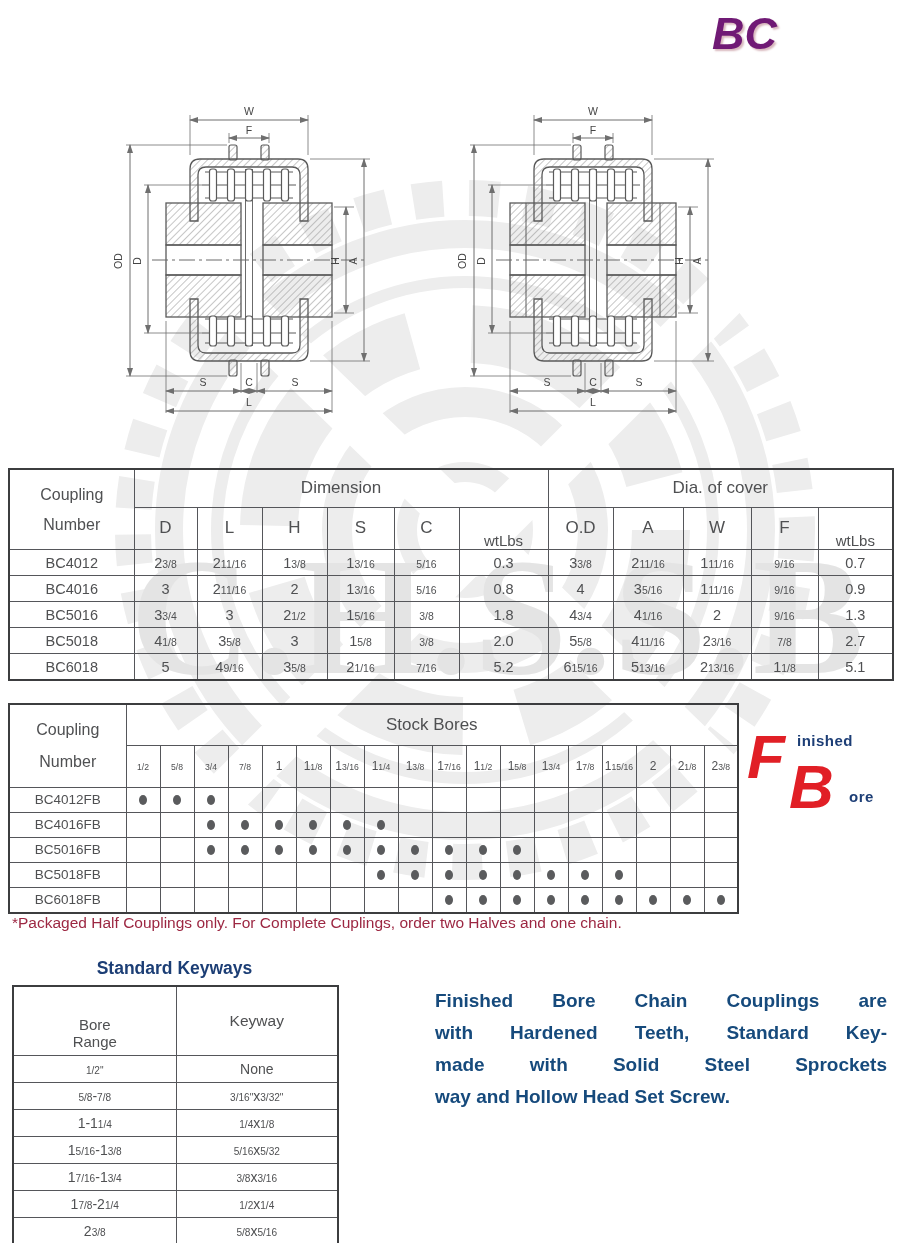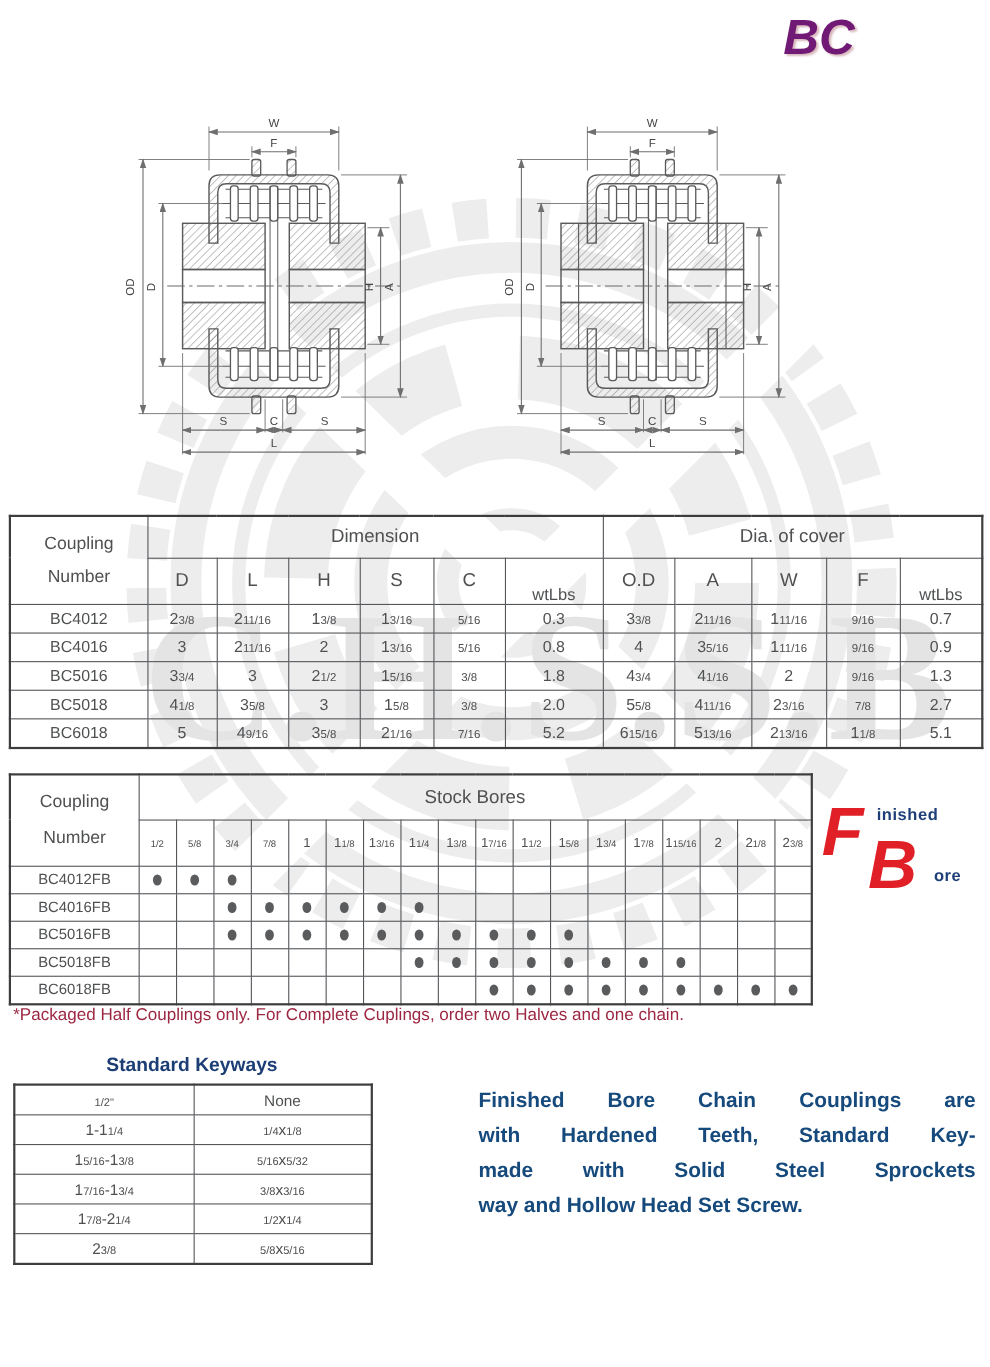--- a/index.html
+++ b/index.html
@@ -520,23 +520,36 @@
 
   <div class="note">*Packaged Half Couplings only. For Complete Cuplings, order two Halves and one chain.</div>
 
   <div class="kwTitle">Standard Keyways</div>
   <table id="keyTable">
       <colgroup>
         <col style="width:163px">
         <col style="width:162px">
       </colgroup>
       <tbody>
+        <tr class="hd">
+          <th>
+            <div class="two">
+              <span>Bore</span>
+              <span>Range</span>
+            </div>
+          </th>
+          <th>Keyway</th>
+        </tr>
         <tr class="dr">
           <td><span class="fr">1/2"</span></td>
           <td>None</td>
+        </tr>
+        <tr class="dr">
+          <td><span class="fr">5/8</span>-<span class="fr">7/8</span></td>
+          <td><span class="fr">3/16"</span>x<span class="fr">3/32"</span></td>
         </tr>
         <tr class="dr">
           <td>1-1<span class="fr">1/4</span></td>
           <td><span class="fr">1/4</span>x<span class="fr">1/8</span></td>
         </tr>
         <tr class="dr">
           <td>1<span class="fr">5/16</span>-1<span class="fr">3/8</span></td>
           <td><span class="fr">5/16</span>x<span class="fr">5/32</span></td>
         </tr>
         <tr class="dr">

